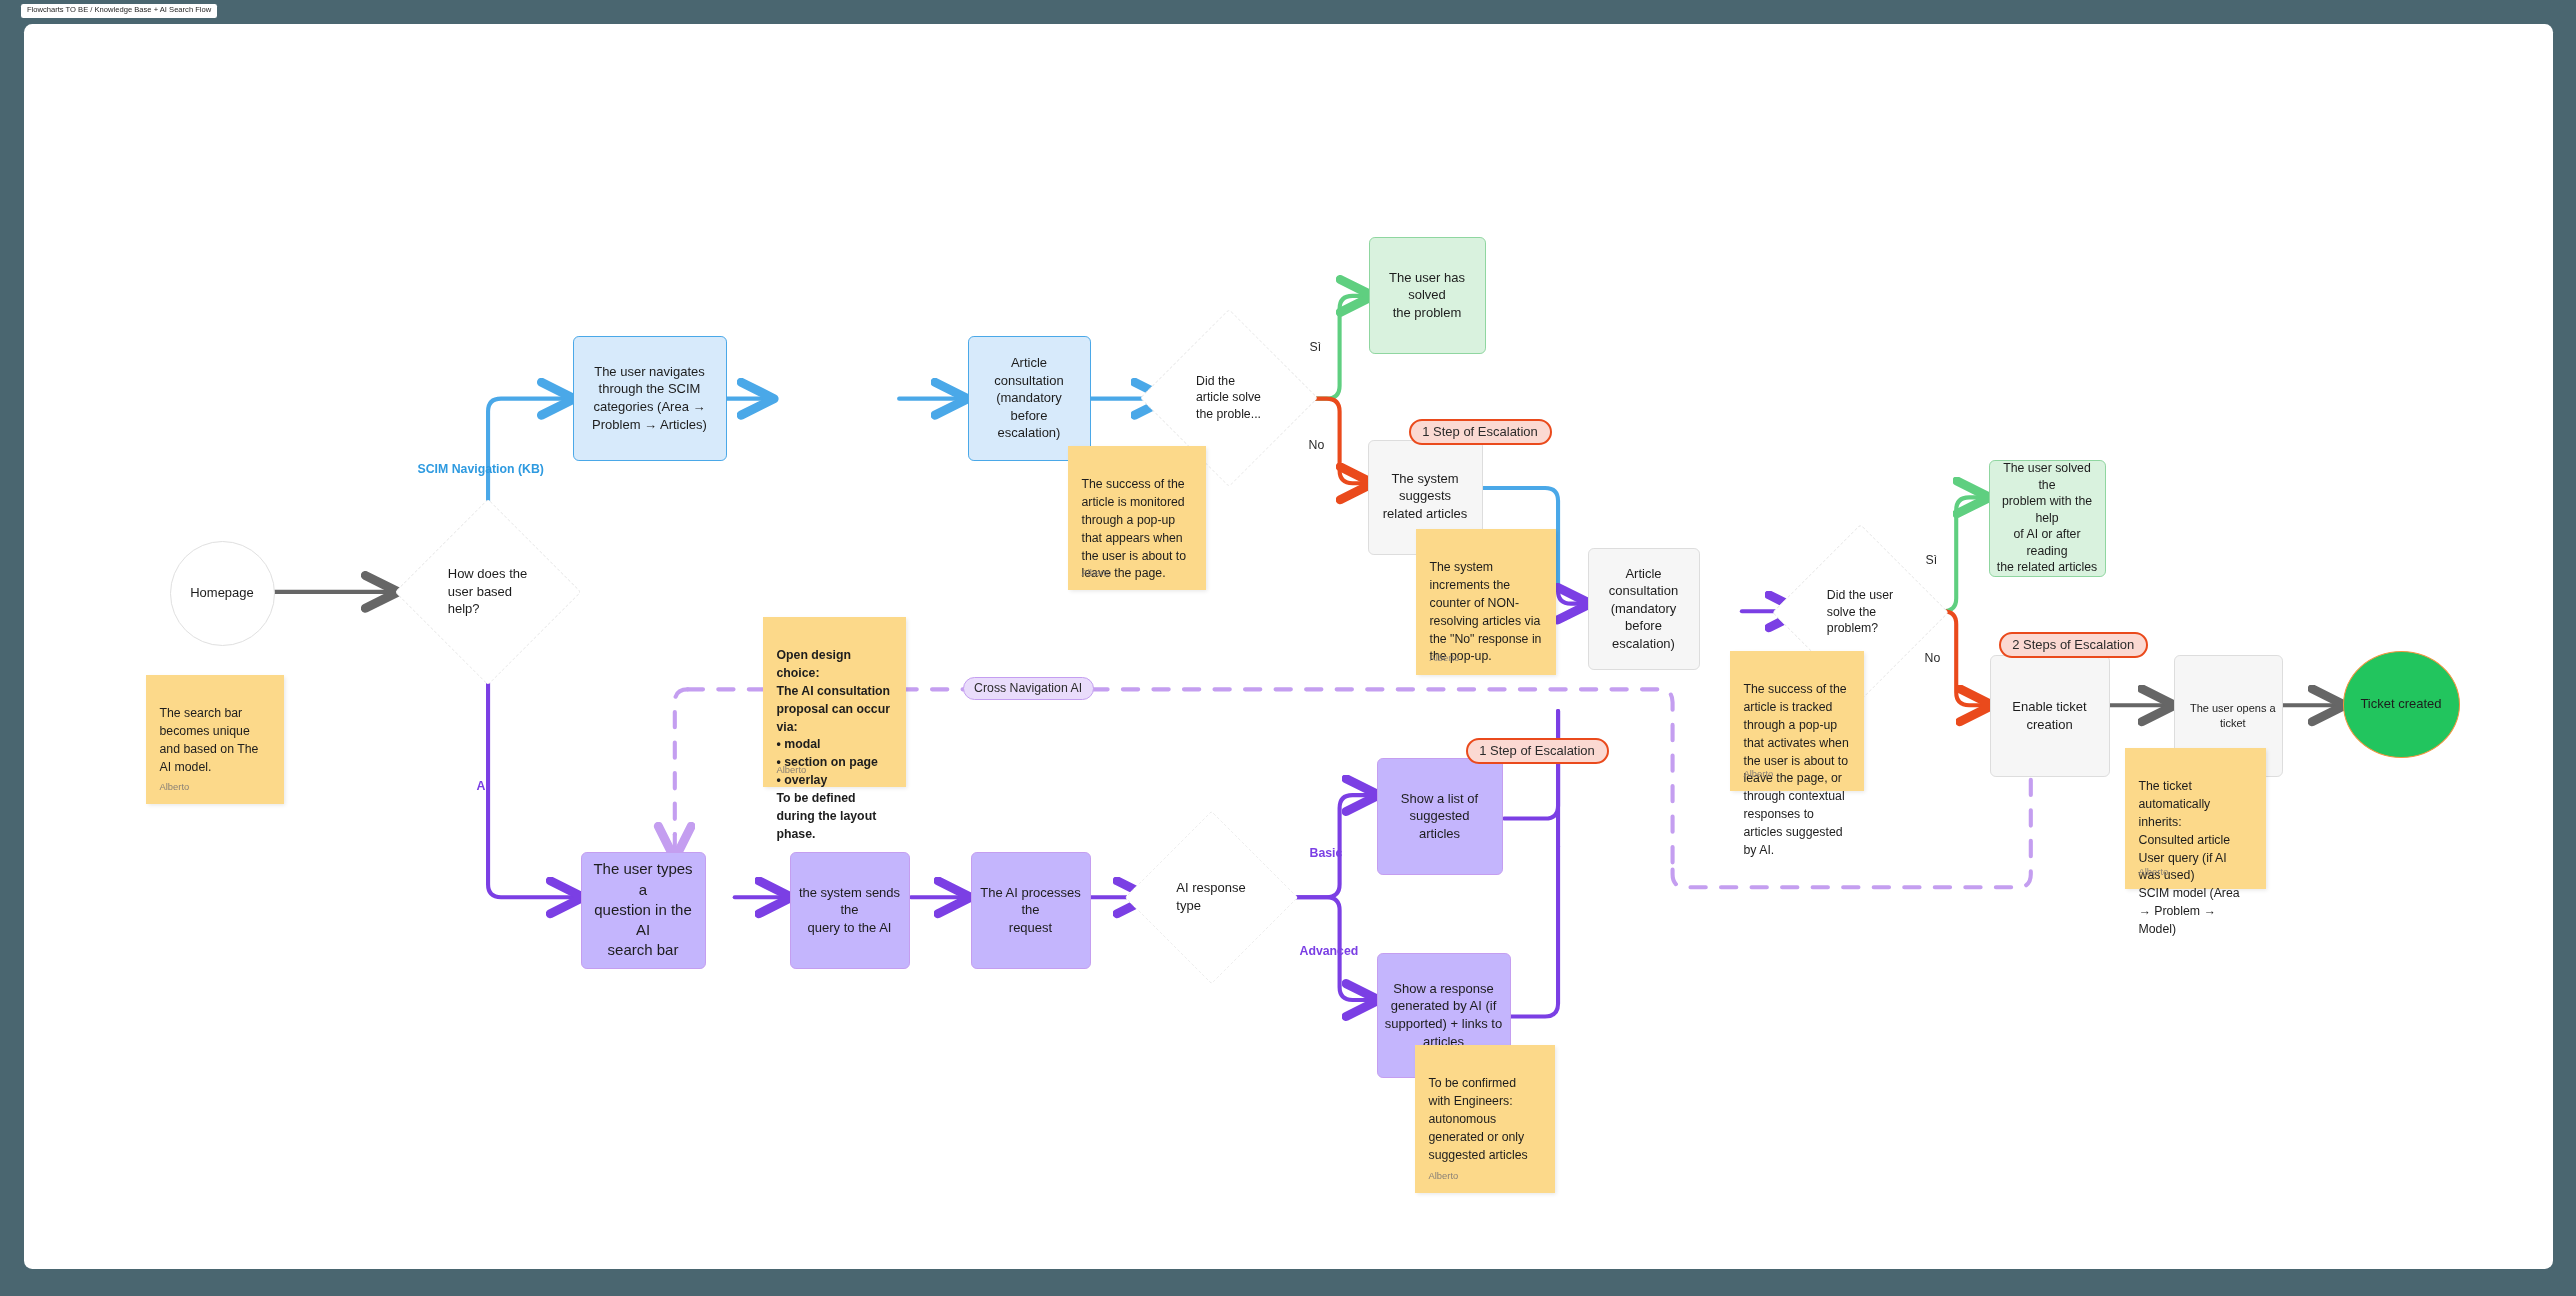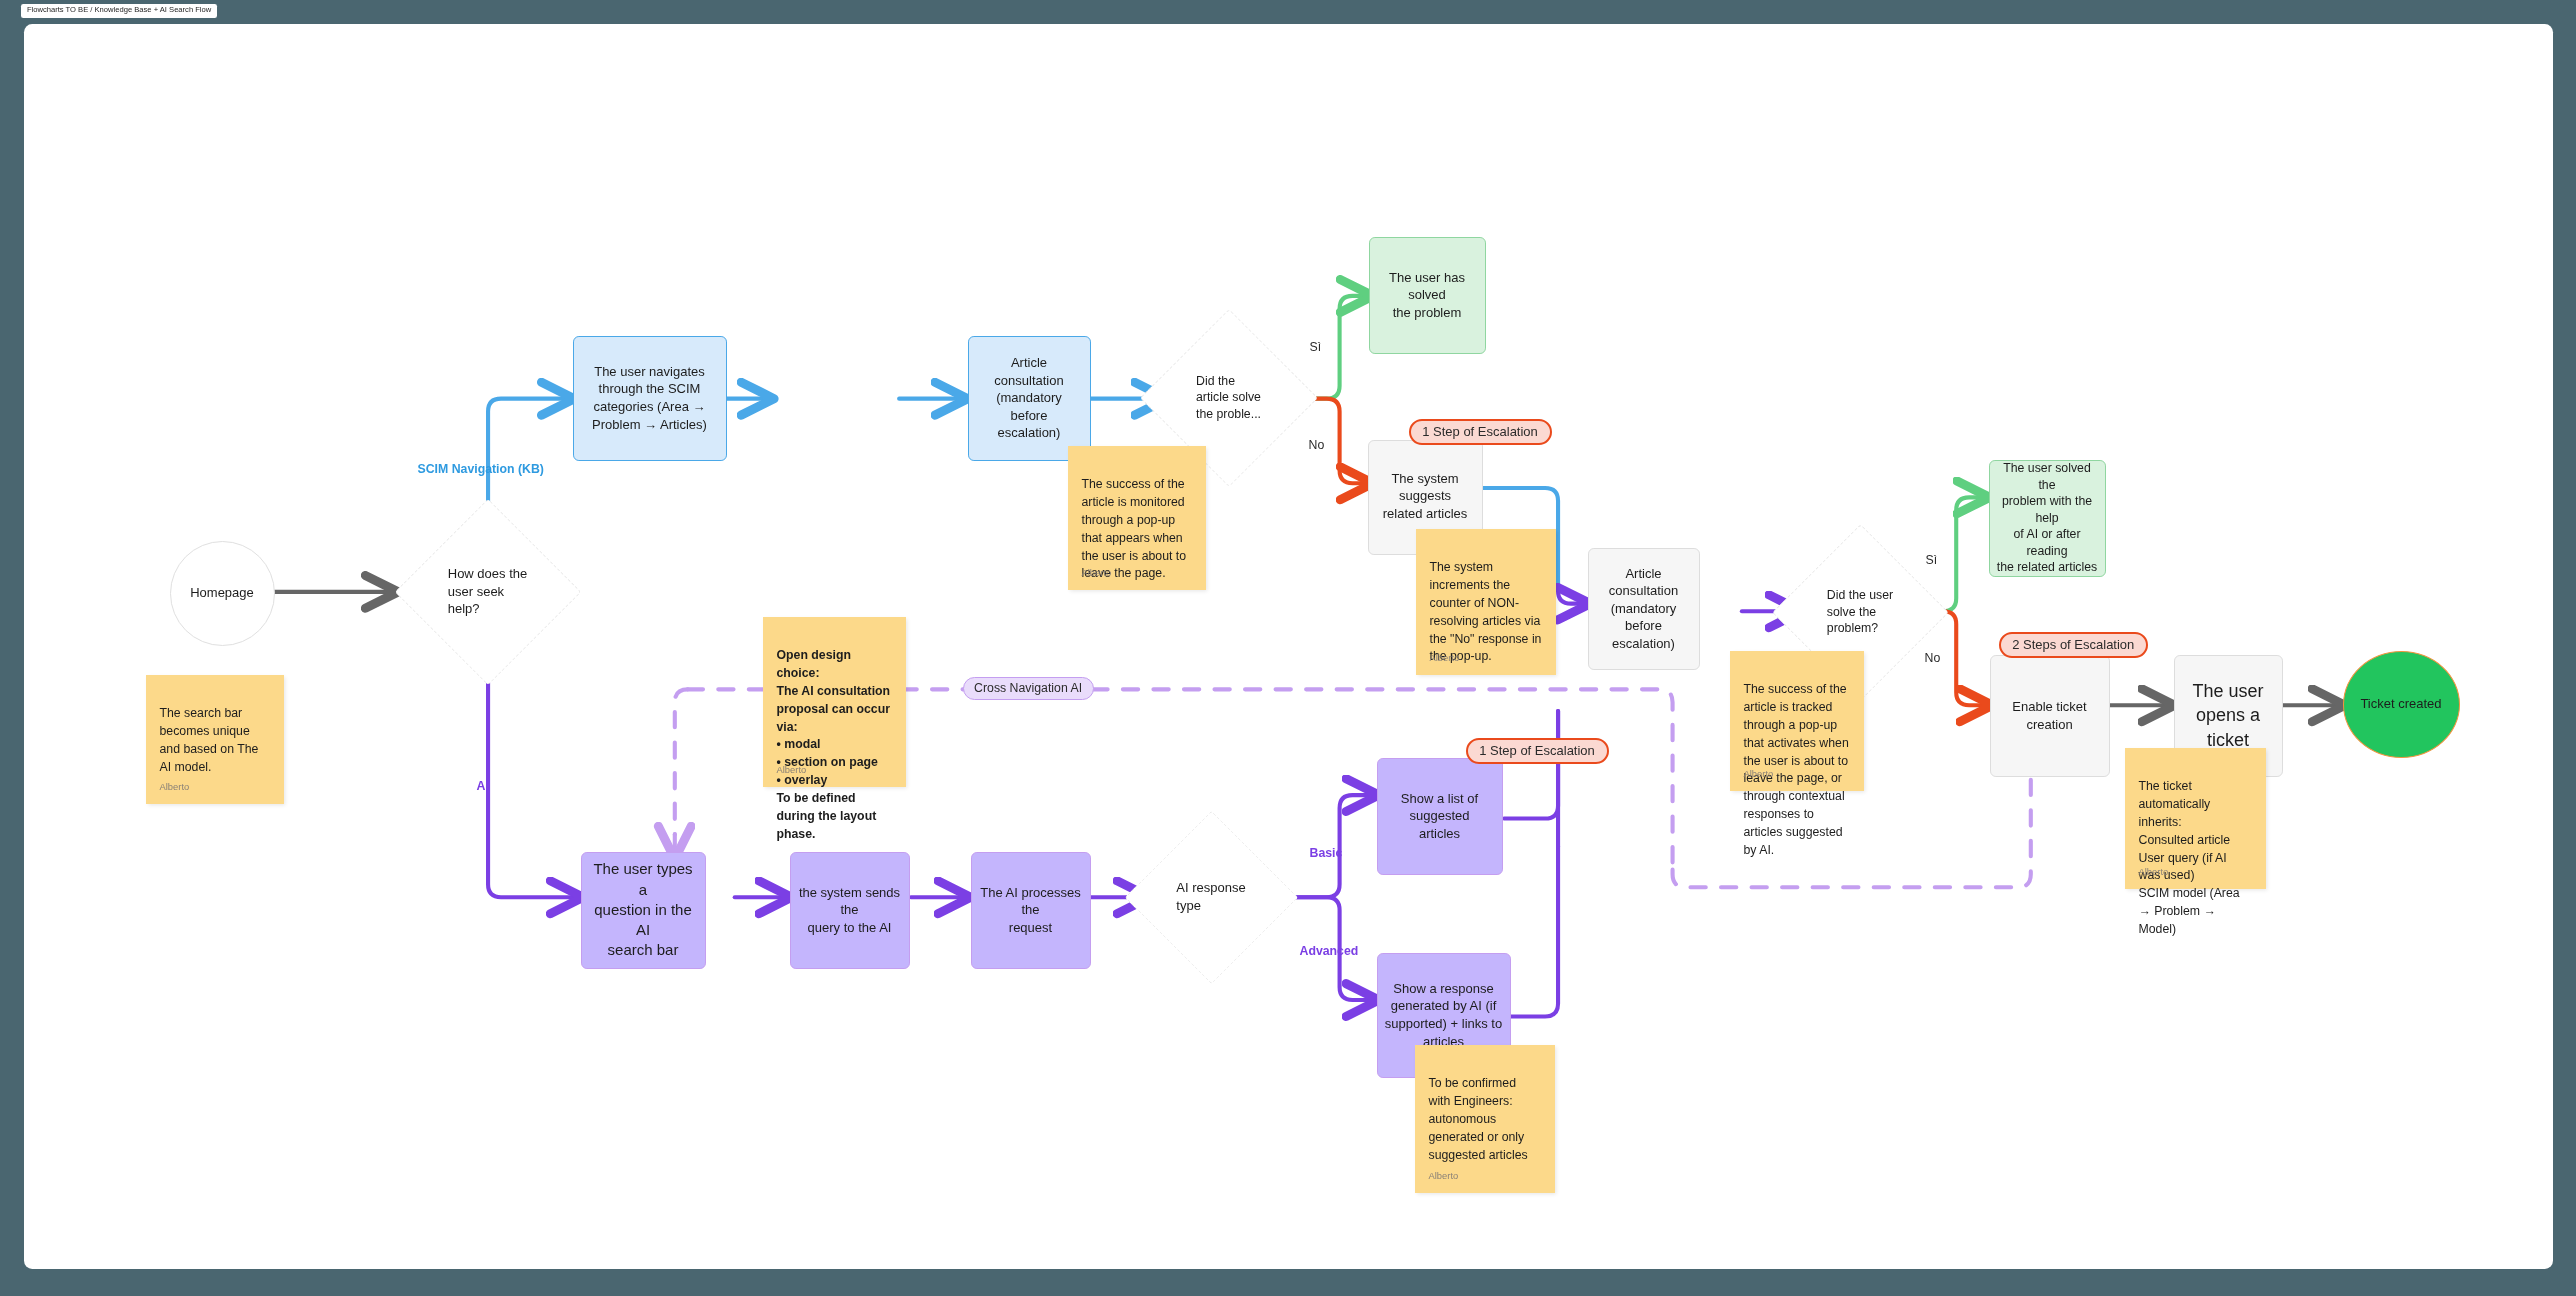--- a/index.html
+++ b/index.html
@@ -131,21 +131,21 @@
     </g>
   </svg>
 
   <div class="node nd-oval" style="left:146px;top:517px;width:105px;height:105px;font-size:13px;">
     <span>Homepage</span>
   </div>
 
   <div class="diamond-wrap" style="left:398px;top:502px;width:132px;height:132px;">
     <div class="diamond-shape"></div>
     <div class="diamond-label" style="font-size:13px;white-space:pre-line;">How does the
-user seek
+user based
 help?</div>
   </div>
 
   <div class="node nd-rect nd-blue" style="left:549px;top:312px;width:154px;height:125px;font-size:13px;padding:0 8.2px;">
     <span style="white-space:pre-line;">The user navigates
 through the SCIM
 categories (Area →
 Problem → Articles)</span>
   </div>
 
@@ -190,21 +190,21 @@
     <span style="white-space:pre-line;">The user solved the
 problem with the help
 of AI or after reading
 the related articles</span>
   </div>
 
   <div class="node nd-rect nd-grey" style="left:1966px;top:631px;width:120px;height:122px;font-size:13px;padding:0 5.9px;">
     <span style="white-space:pre-line;">Enable ticket creation</span>
   </div>
 
-  <div class="node nd-rect nd-grey" style="left:2150px;top:631px;width:109px;height:122px;font-size:18px;padding:0 5.9px;">
+  <div class="node nd-rect nd-grey" style="left:2150px;top:631px;width:109px;height:122px;font-size:11px;padding:0 5.9px;justify-content:flex-end;">
     <span style="white-space:pre-line;">The user opens a
 ticket</span>
   </div>
 
   <div class="node nd-oval-orange" style="left:2319px;top:627px;width:117px;height:107px;font-size:13px;">
     <span>Ticket created</span>
   </div>
 
   <div class="node nd-rect nd-purple" style="left:557px;top:828px;width:125px;height:117px;font-size:15px;padding:0 7px;">
     <span style="white-space:pre-line;">The user types a

